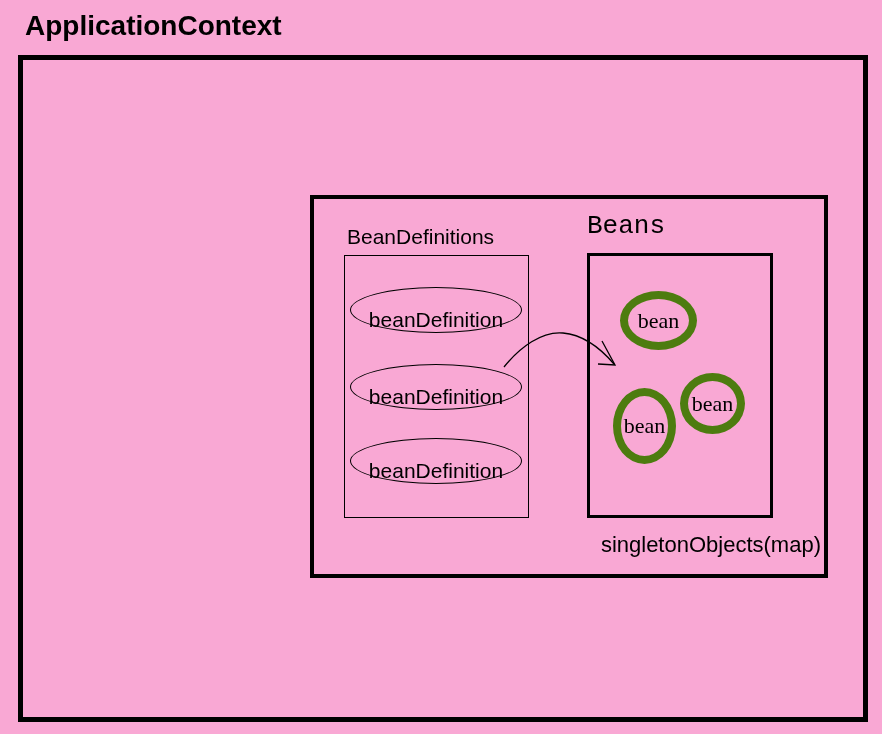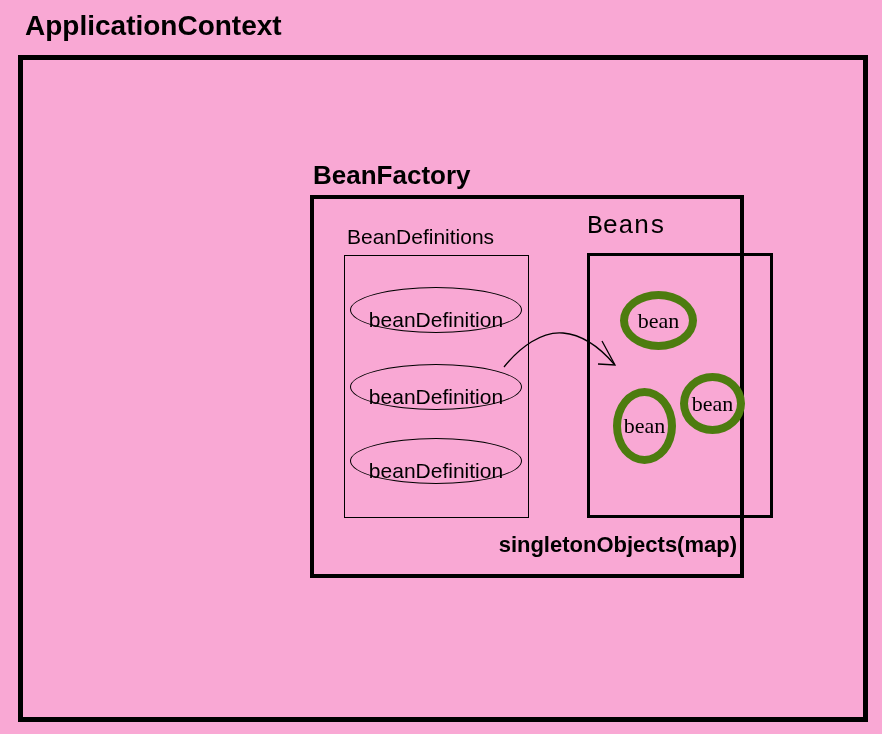--- a/index.html
+++ b/index.html
@@ -48,38 +48,38 @@
     top: 12px;
     font-size: 26px;
     font-family: Liberation Mono, monospace;
     white-space: nowrap;
   }
   .caption {
     position: absolute;
     right: 3px;
     top: 333px;
     font-size: 22px;
-    font-weight: bold;
+    font-weight: normal;
     white-space: nowrap;
   }
   
   .app-box {
     position: absolute;
     left: 18px;
     top: 55px;
     width: 850px;
     height: 667px;
     border: 5px solid #000000;
     box-sizing: border-box;
   }
   .bf-box {
     position: absolute;
     left: 287px;
     top: 135px;
-    width: 434px;
+    width: 518px;
     height: 383px;
     border: 4px solid #000000;
     box-sizing: border-box;
     padding-left: 10px;
   }
   .bd-box {
     position: absolute;
     left: 30px;
     top: 56px;
     width: 185px;
@@ -141,21 +141,20 @@
 </style>
 </head>
 <body>
 
 <div class="canvas">
 
   <div class="app-title">ApplicationContext</div>
 
   <div class="app-box">
 
-    <div class="bf-title">BeanFactory</div>
 
     <div class="bf-box">
 
       <div class="bd-title">BeanDefinitions</div>
 
       <div class="bd-box">
         <div class="bd-ellipse e1">
           <span>beanDefinition</span>
         </div>
         <div class="bd-ellipse e2">

